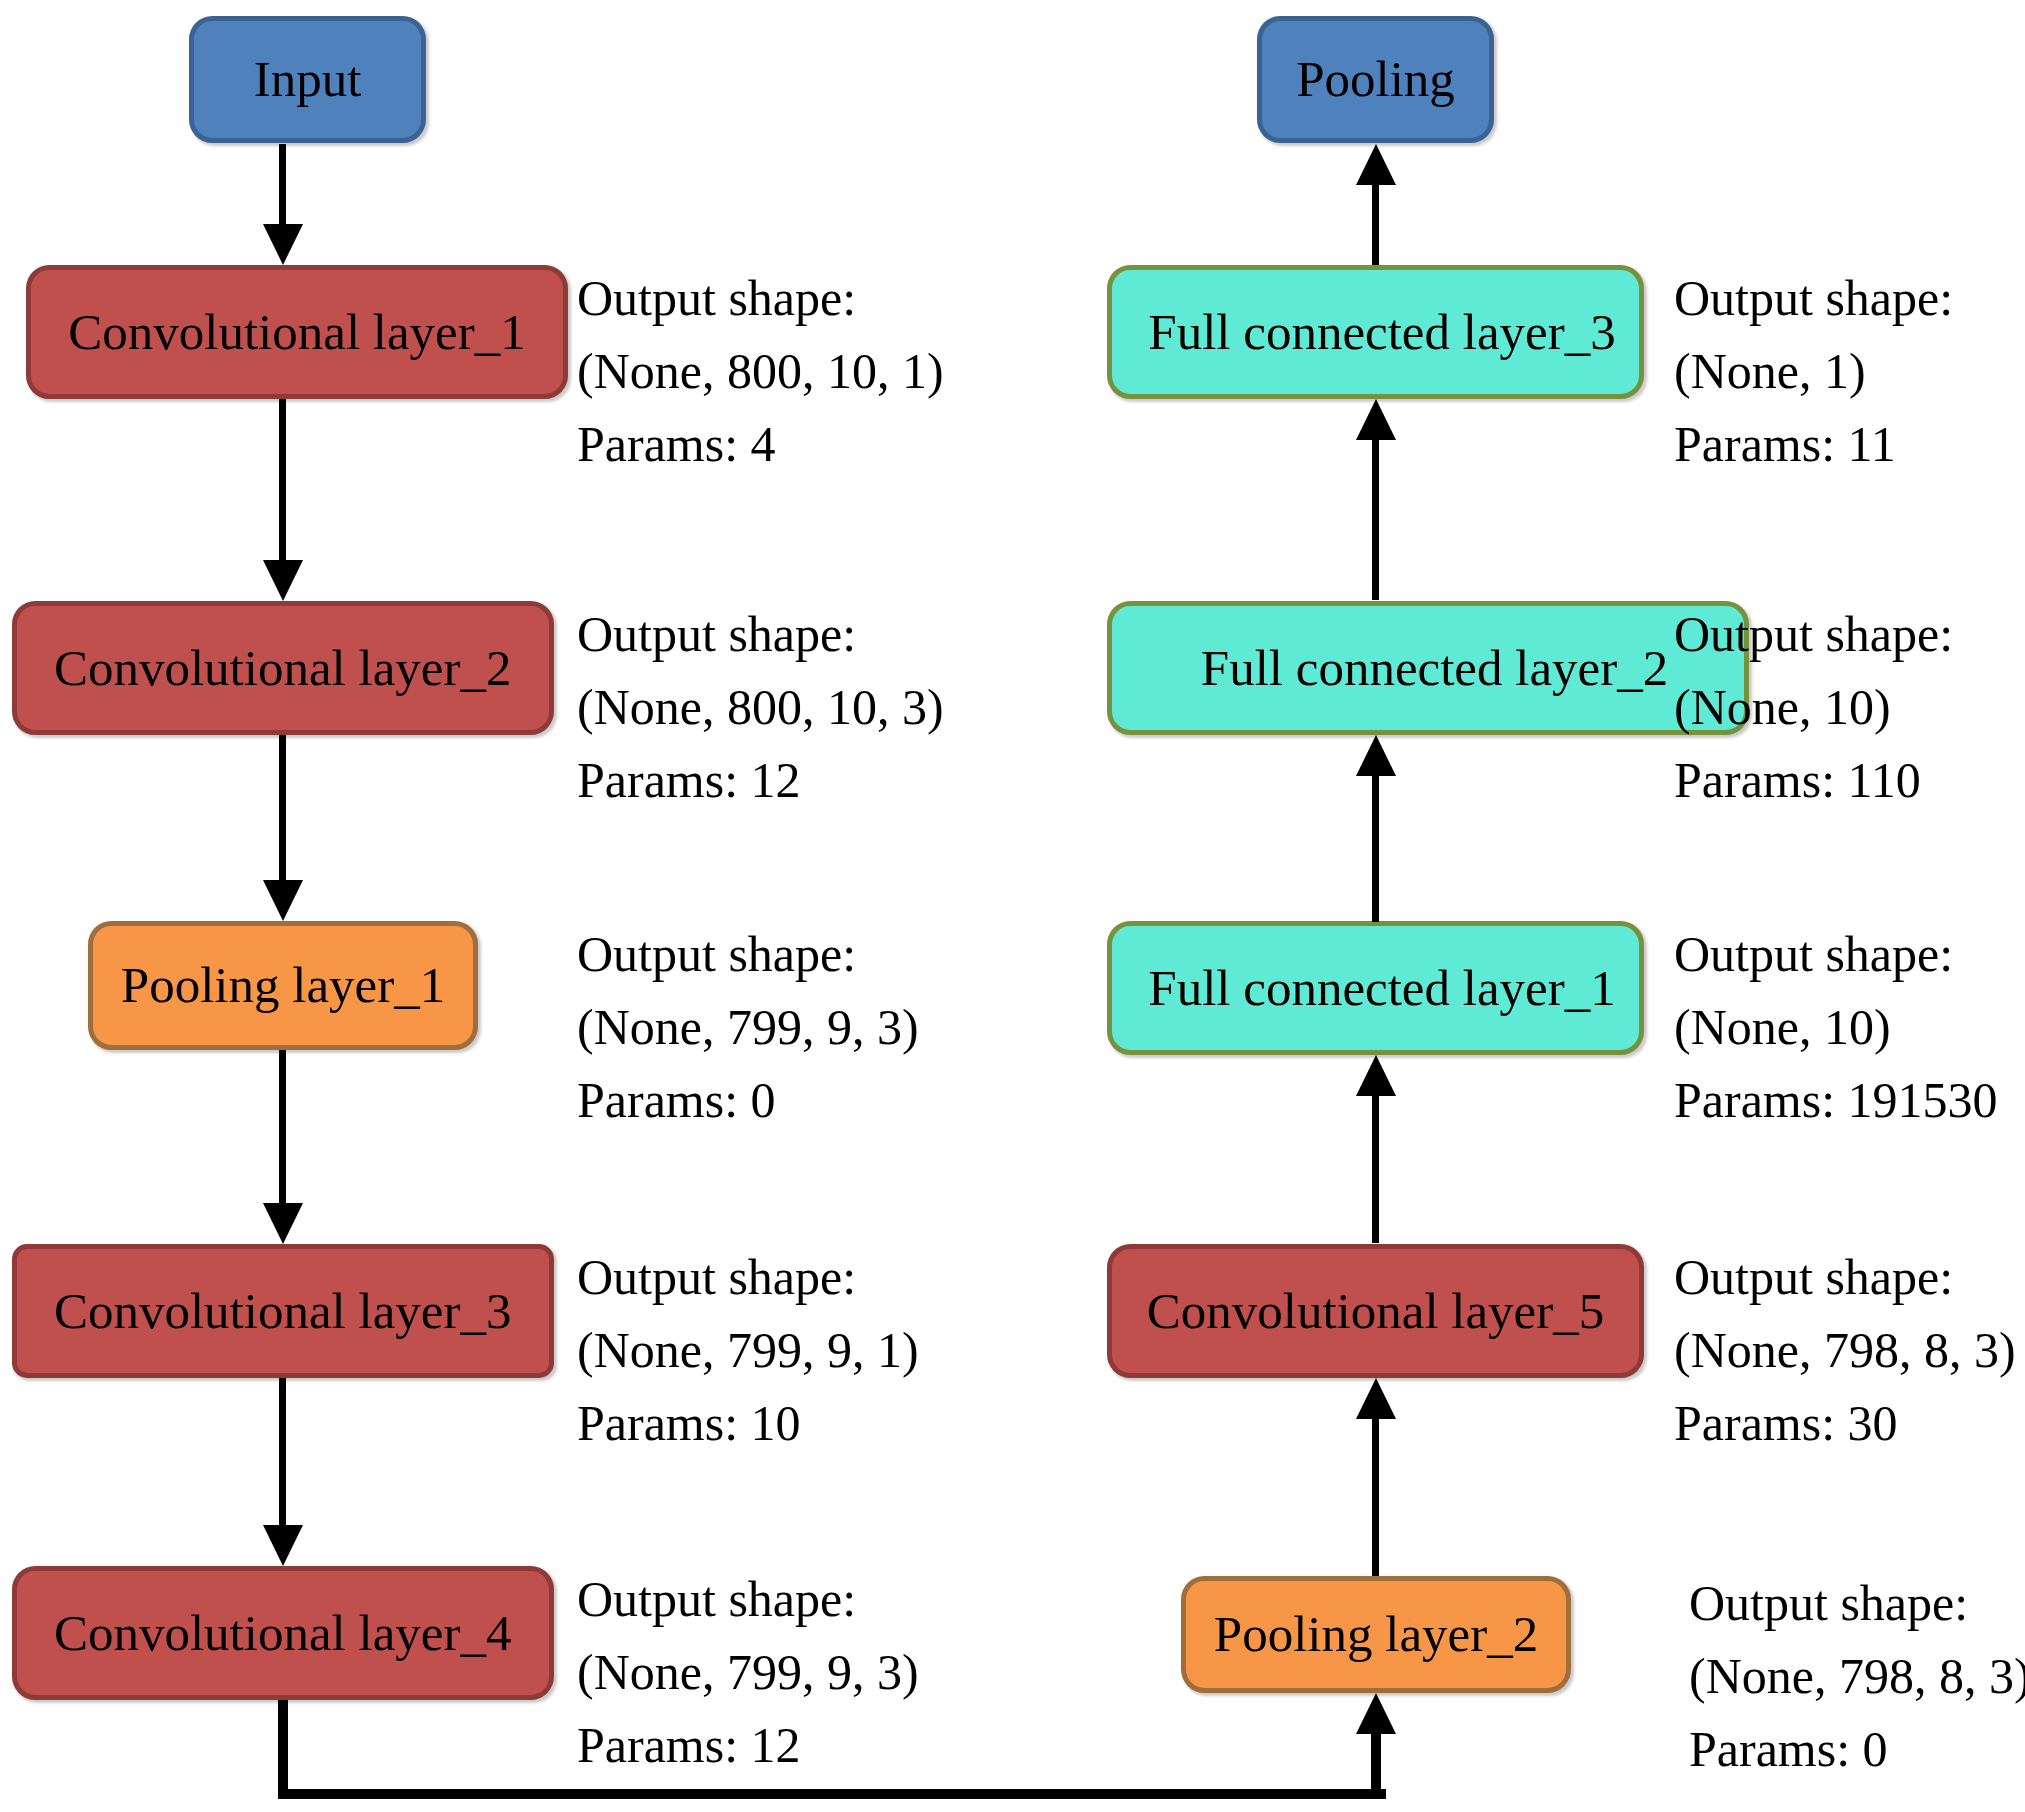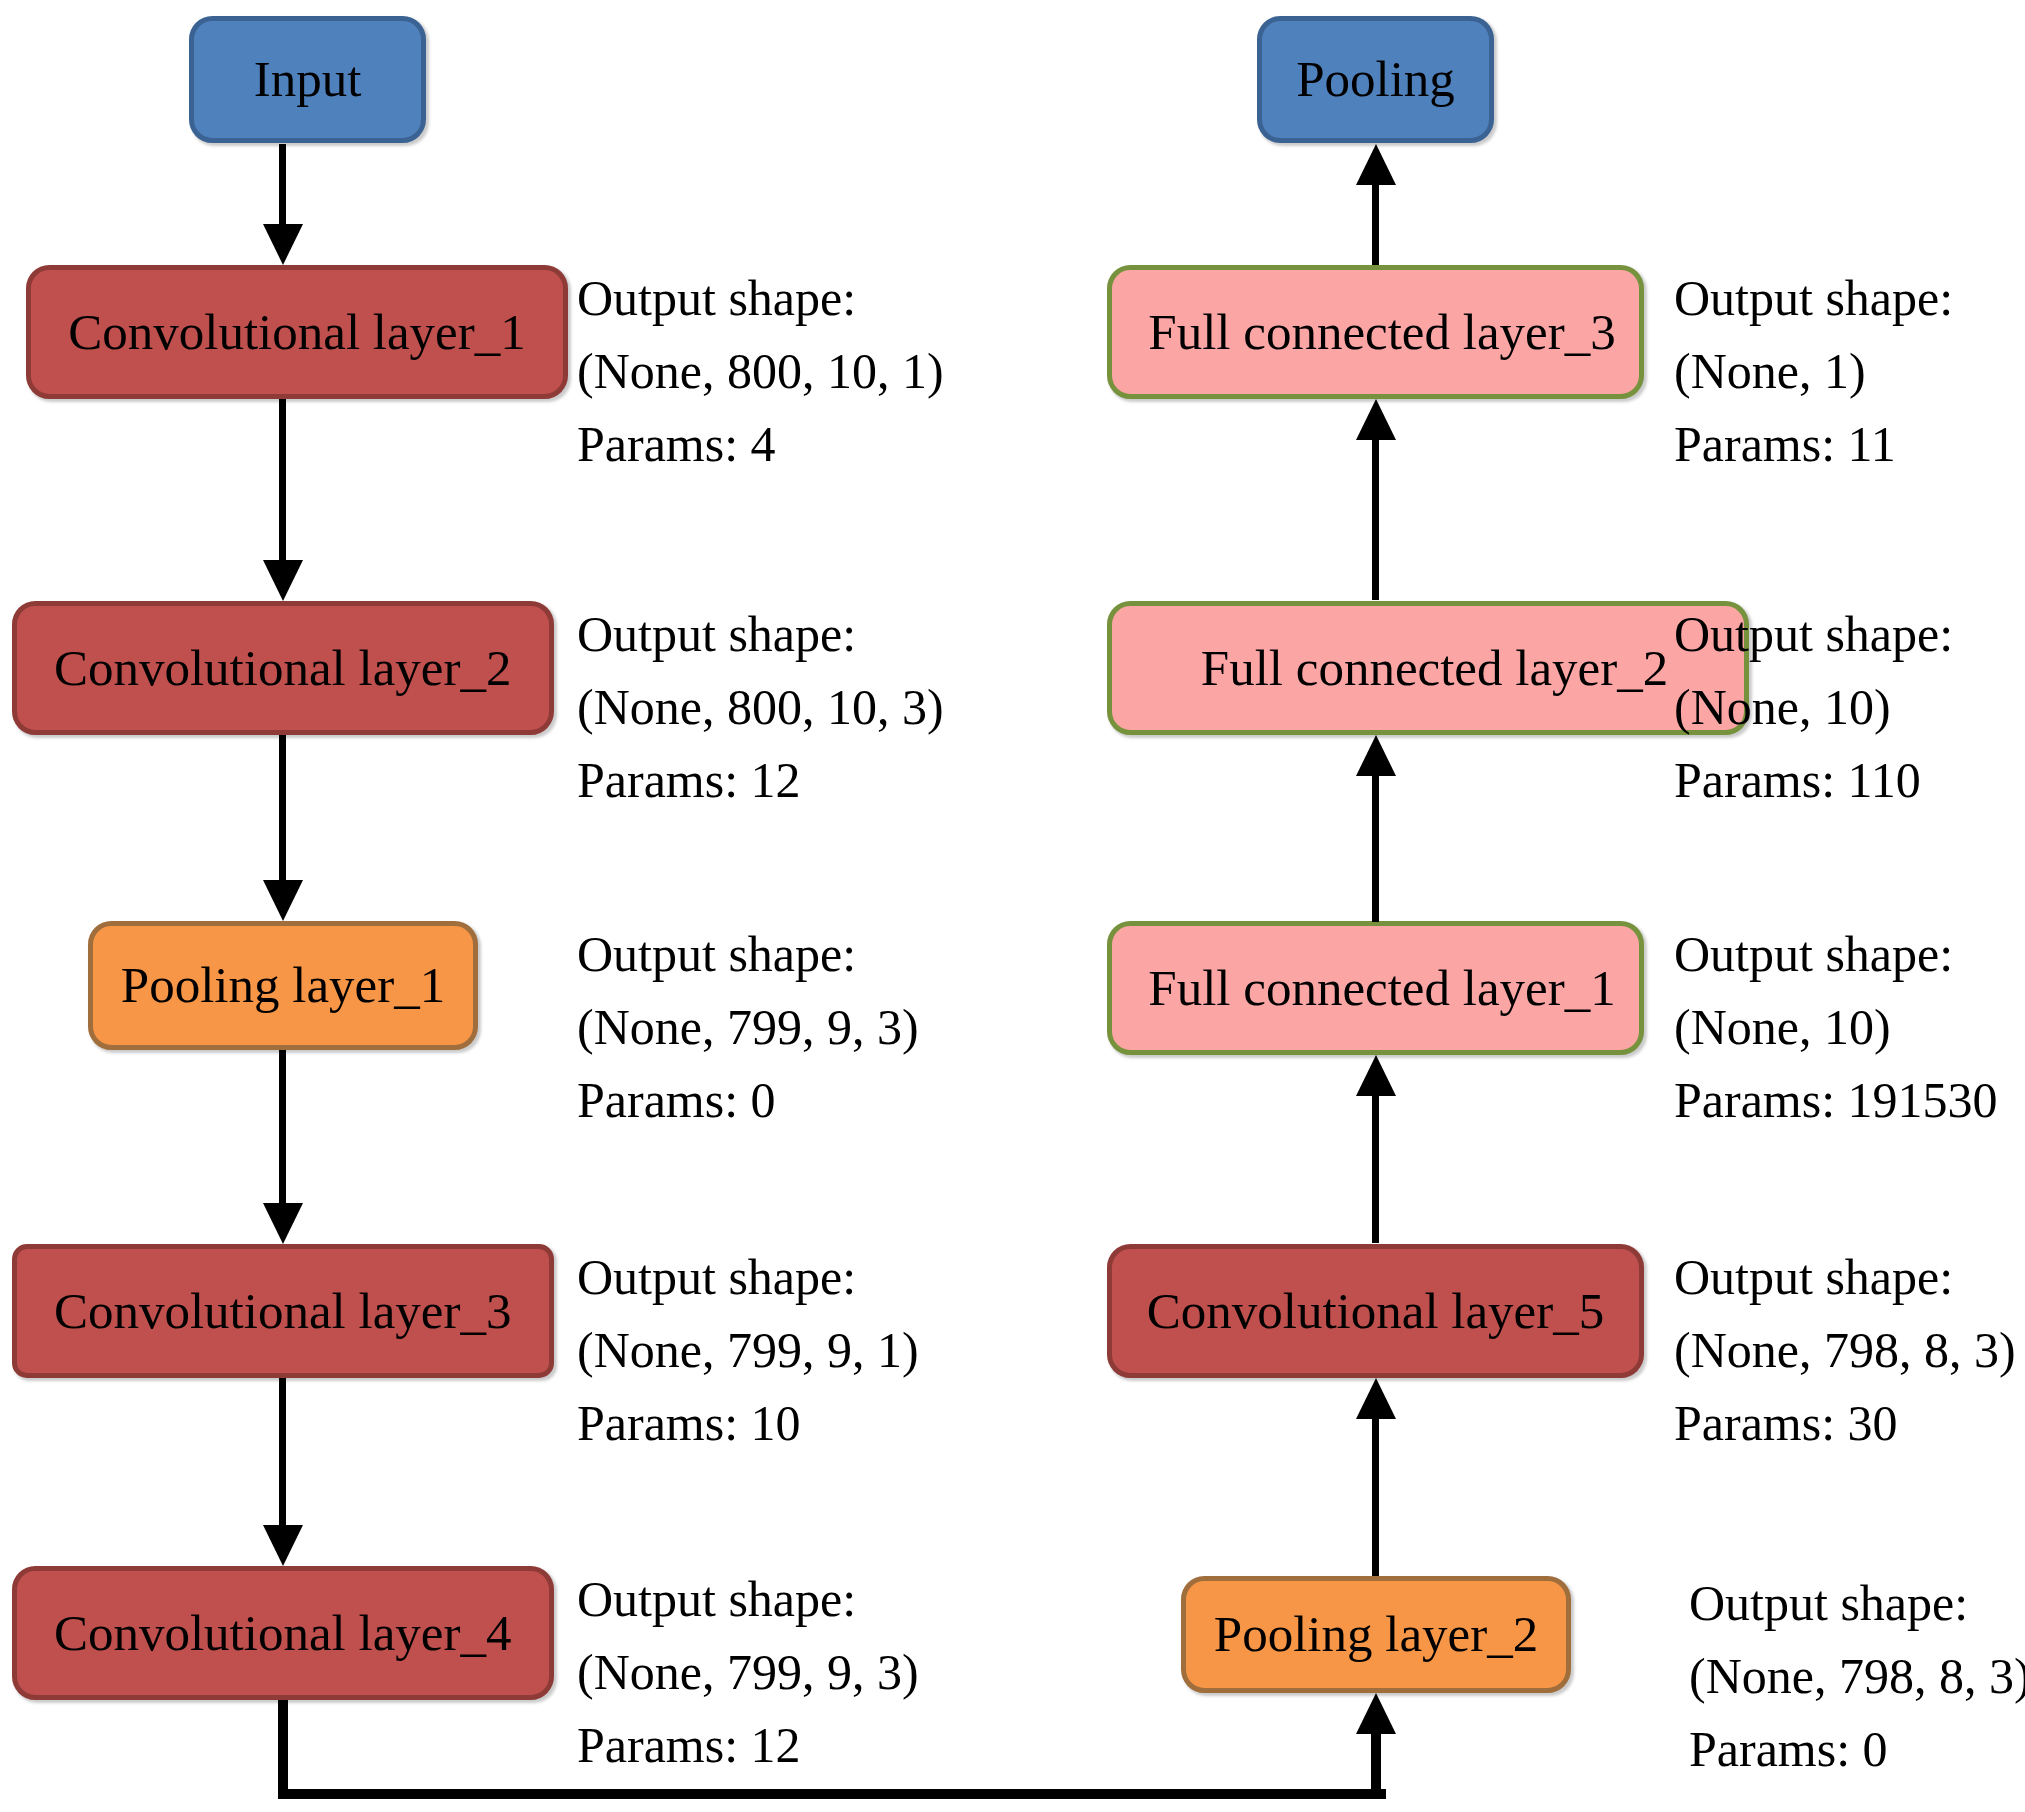--- a/index.html
+++ b/index.html
@@ -27,21 +27,21 @@
     text-align: center;
   }
   .box .lbl {
     font-size: 51px;
     line-height: 1.1;
     white-space: nowrap;
   }
   .blue   { background: #4f81bd; border: 5.9px solid #3a6293; }
   .red    { background: #c0504d; border: 5.9px solid #8e3b38; }
   .orange { background: #f79646; border: 5.9px solid #a06e3c; }
-  .green  { background: #fca5a5; border: 5.9px solid #76923c; padding-left: 13px; }
+  .green  { background: #5eead4; border: 5.9px solid #76923c; padding-left: 13px; }
 
   .annotation {
     position: absolute;
     font-size: 50px;
     line-height: 73px;
     white-space: nowrap;
   }
 
   .arrow { position: absolute; }
   .shaft-v {

